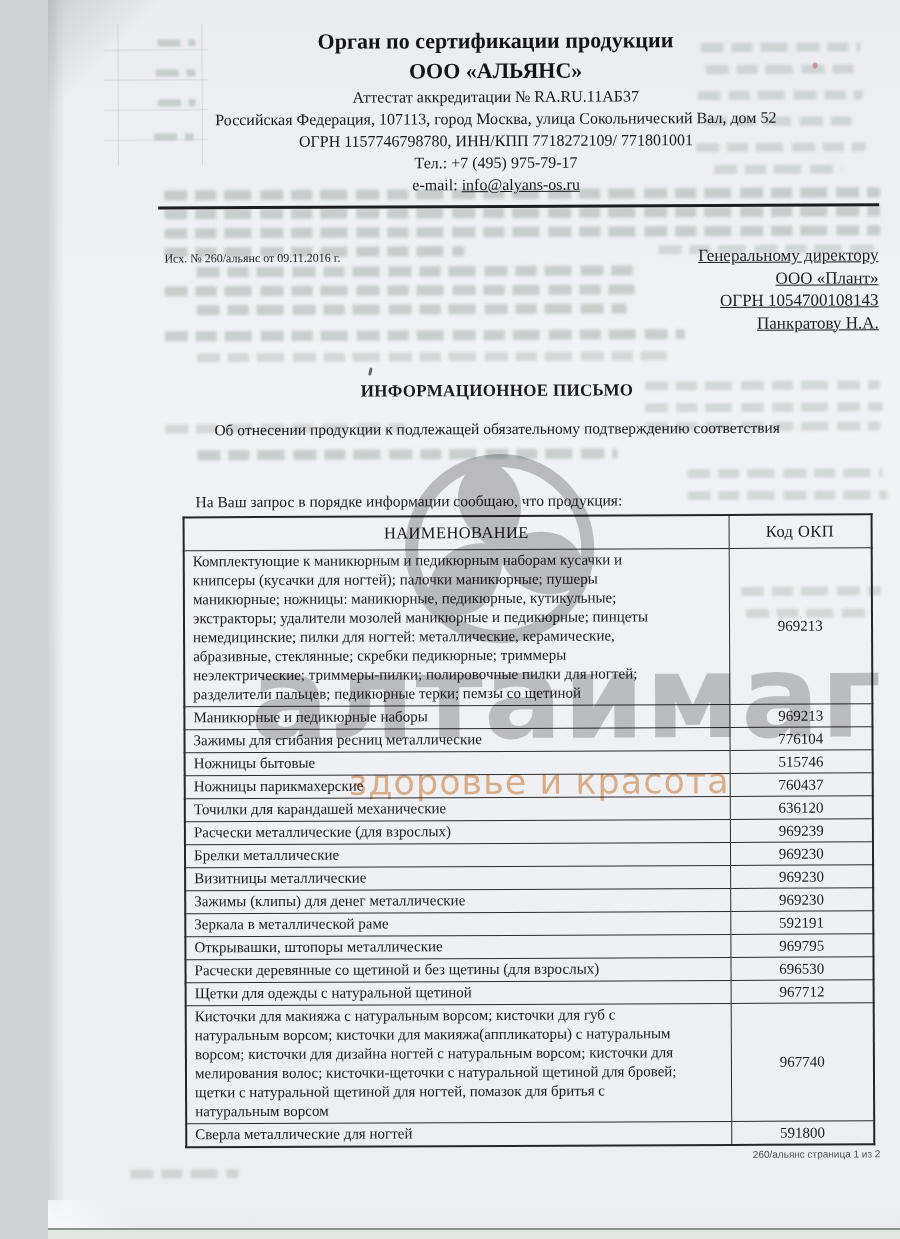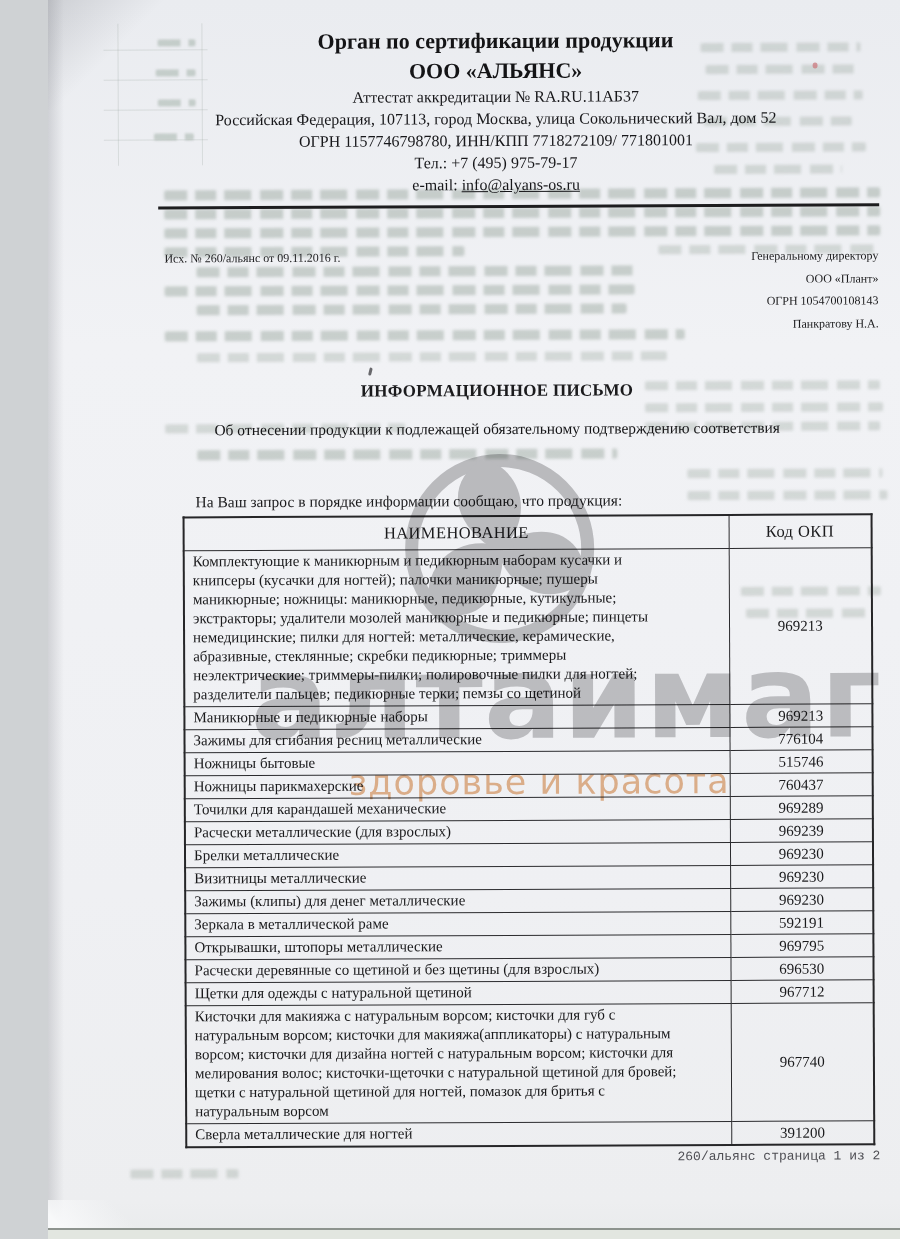--- a/index.html
+++ b/index.html
@@ -32,21 +32,21 @@
   .bleed.sm{color:rgba(108,132,114,.30);height:7px;filter:blur(1.1px);}
   .bleed-line{position:absolute;background:rgba(135,150,140,.22);pointer-events:none;}
   
   .letterhead{position:absolute;left:0;top:26px;width:900px;text-align:center;line-height:22px;}
   .lh-b{font-weight:bold;font-size:22px;line-height:30px;color:#141416;}
   .lh-n{font-size:16px;color:#17171a;}
   .lh-email-val{text-decoration:underline;margin-left:4px;}
   .rule{position:absolute;left:112px;top:205px;width:721px;height:2.5px;background:#1d1d1f;}
   
   .ref-out{position:absolute;left:118px;top:250px;font-size:12px;}
-  .addressee{position:absolute;right:68px;top:246px;text-align:right;font-size:12px;line-height:22.5px;}
+  .addressee{position:absolute;right:68px;top:246px;text-align:right;font-size:17px;line-height:22.5px;text-decoration:underline;}
   
   .doc-title{position:absolute;left:0;top:381px;width:900px;text-align:center;font-weight:bold;font-size:17px;letter-spacing:.3px;}
   .doc-subject{position:absolute;left:0;top:420px;width:900px;text-align:center;font-size:15.5px;color:#151517;}
   .doc-intro{position:absolute;left:148px;top:492px;font-size:15.5px;}
   
   .okp-table{position:absolute;left:135px;top:515px;width:688px;border-collapse:collapse;table-layout:fixed;
     font-size:15px;color:#1a1a1c;}
   .okp-table th,.okp-table td{border:1px solid #2b2b2e;}
   .okp-table{border:2px solid #262628;}
   .okp-table th{height:30px;font-weight:normal;font-size:16.5px;text-align:center;letter-spacing:.4px;}
@@ -55,22 +55,22 @@
   .td-name{padding:1px 48px 2px 8px;line-height:19px;vertical-align:top;}
   .td-code{text-align:center;vertical-align:middle;line-height:19px;}
   
   .watermark{position:absolute;mix-blend-mode:multiply;pointer-events:none;}
   .wm-logo{left:352px;top:446px;width:200px;height:205px;opacity:.62;}
   .wm-brand{left:202px;top:640px;width:700px;font-family:"DejaVu Sans","Liberation Sans",sans-serif;
     font-weight:bold;font-size:116px;line-height:116px;letter-spacing:1px;opacity:.55;}
   .wm-tagline{left:300px;top:762px;font-family:"DejaVu Sans","Liberation Sans",sans-serif;
     font-size:35px;letter-spacing:1px;opacity:.8;}
   
-  .page-footer{position:absolute;right:70px;top:1150px;font-family:Liberation Mono, monospace;
-    font-size:13px;color:#4e4e54;}
+  .page-footer{position:absolute;right:70px;top:1150px;font-family:Liberation Sans, sans-serif;
+    font-size:10px;color:#4e4e54;}
 </style>
 </head>
 <body>
 
 <div class="scan">
   <div class="corner-tl"></div>
   <div class="edge-left"></div>
   <div class="edge-right"></div>
 
   <div class="page-content">
@@ -168,21 +168,21 @@
           <tr>
         <td class="td-name">Ножницы бытовые</td>
         <td class="td-code">515746</td>
       </tr>
           <tr>
         <td class="td-name">Ножницы парикмахерские</td>
         <td class="td-code">760437</td>
       </tr>
           <tr>
         <td class="td-name">Точилки для карандашей механические</td>
-        <td class="td-code">969289</td>
+        <td class="td-code">636120</td>
       </tr>
           <tr>
         <td class="td-name">Расчески металлические (для взрослых)</td>
         <td class="td-code">969239</td>
       </tr>
           <tr>
         <td class="td-name">Брелки металлические</td>
         <td class="td-code">969230</td>
       </tr>
           <tr>
@@ -208,21 +208,21 @@
           <tr>
         <td class="td-name">Щетки для одежды с натуральной щетиной</td>
         <td class="td-code">967712</td>
       </tr>
           <tr>
         <td class="td-name">Кисточки для макияжа с натуральным ворсом; кисточки для губ с натуральным ворсом; кисточки для макияжа(аппликаторы) с натуральным ворсом; кисточки для дизайна ногтей с натуральным ворсом; кисточки для мелирования волос; кисточки-щеточки с натуральной щетиной для бровей; щетки с натуральной щетиной для ногтей, помазок для бритья с  натуральным ворсом</td>
         <td class="td-code">967740</td>
       </tr>
           <tr>
         <td class="td-name">Сверла металлические для ногтей</td>
-        <td class="td-code">391200</td>
+        <td class="td-code">591800</td>
       </tr>
         </tbody>
     </table>
 
     <div class="watermark wm-logo">
       <svg viewBox="0 0 200 200" width="200" height="205" style="color:#97979b">
         <circle cx="100" cy="100" r="88" fill="none" stroke="currentColor" stroke-width="13"></circle>
         <g fill="currentColor">
           <path d="M100,104 C52,78 44,34 84,10 C124,22 136,70 100,104 Z"></path>
           <path d="M100,104 C52,78 44,34 84,10 C124,22 136,70 100,104 Z" transform="rotate(120 100 100)"></path>

